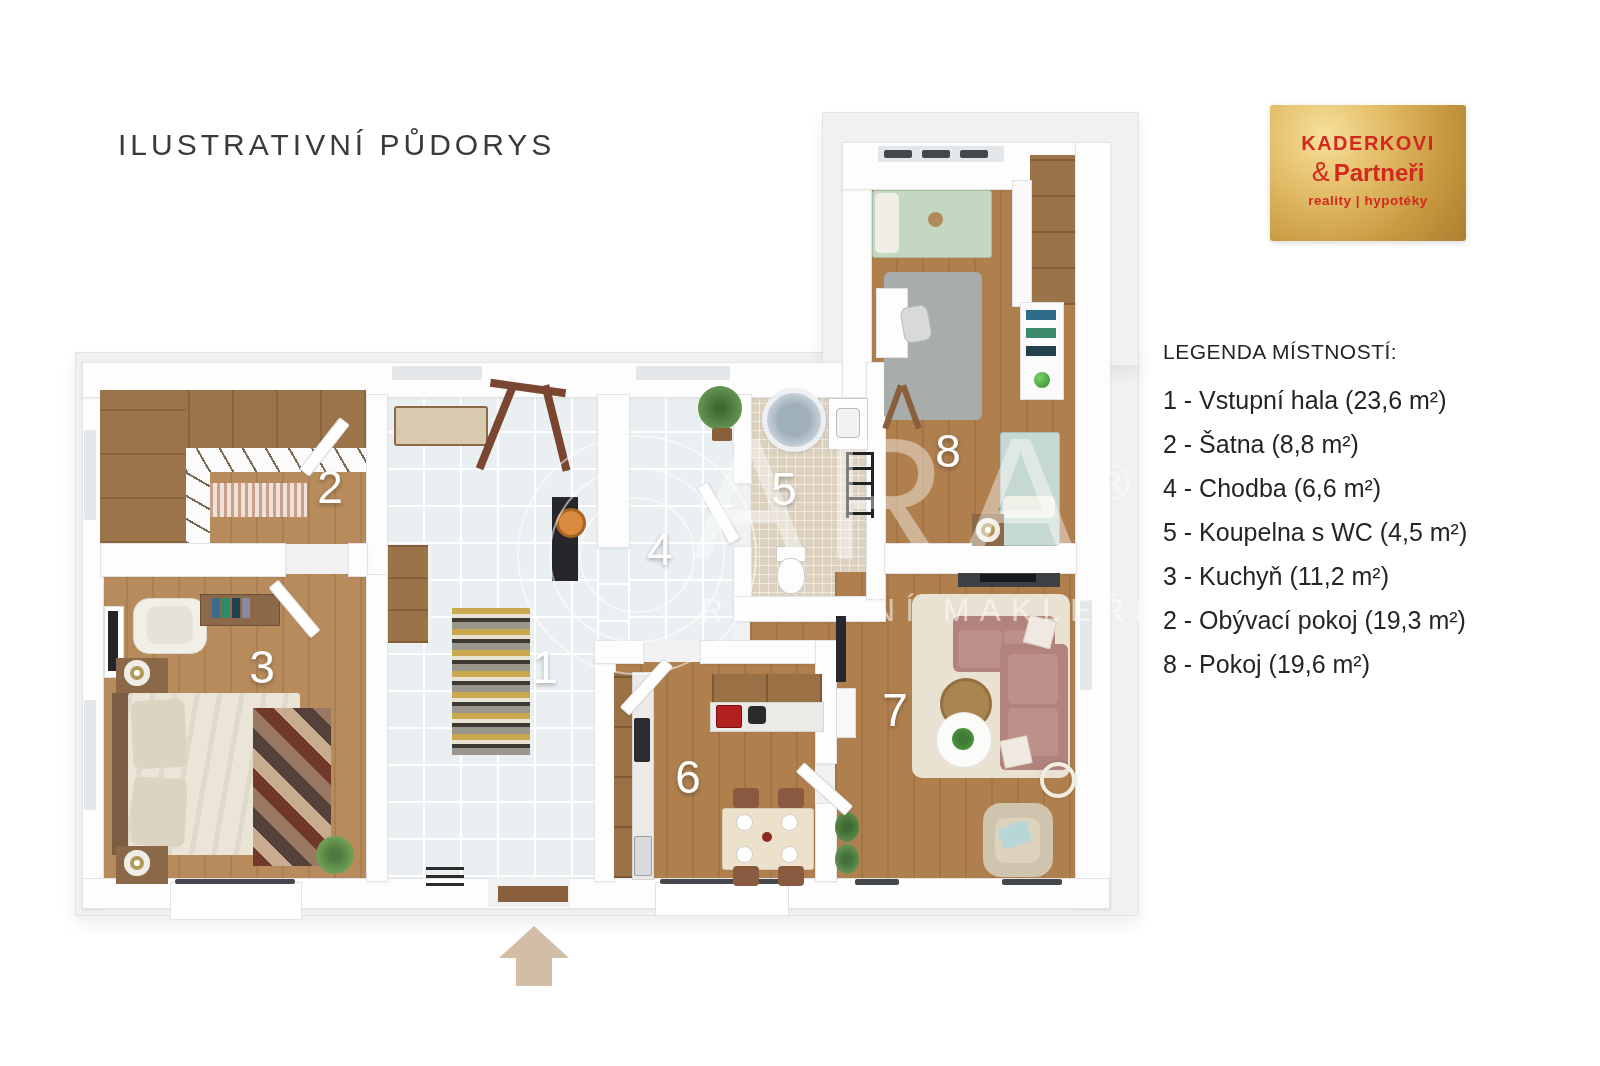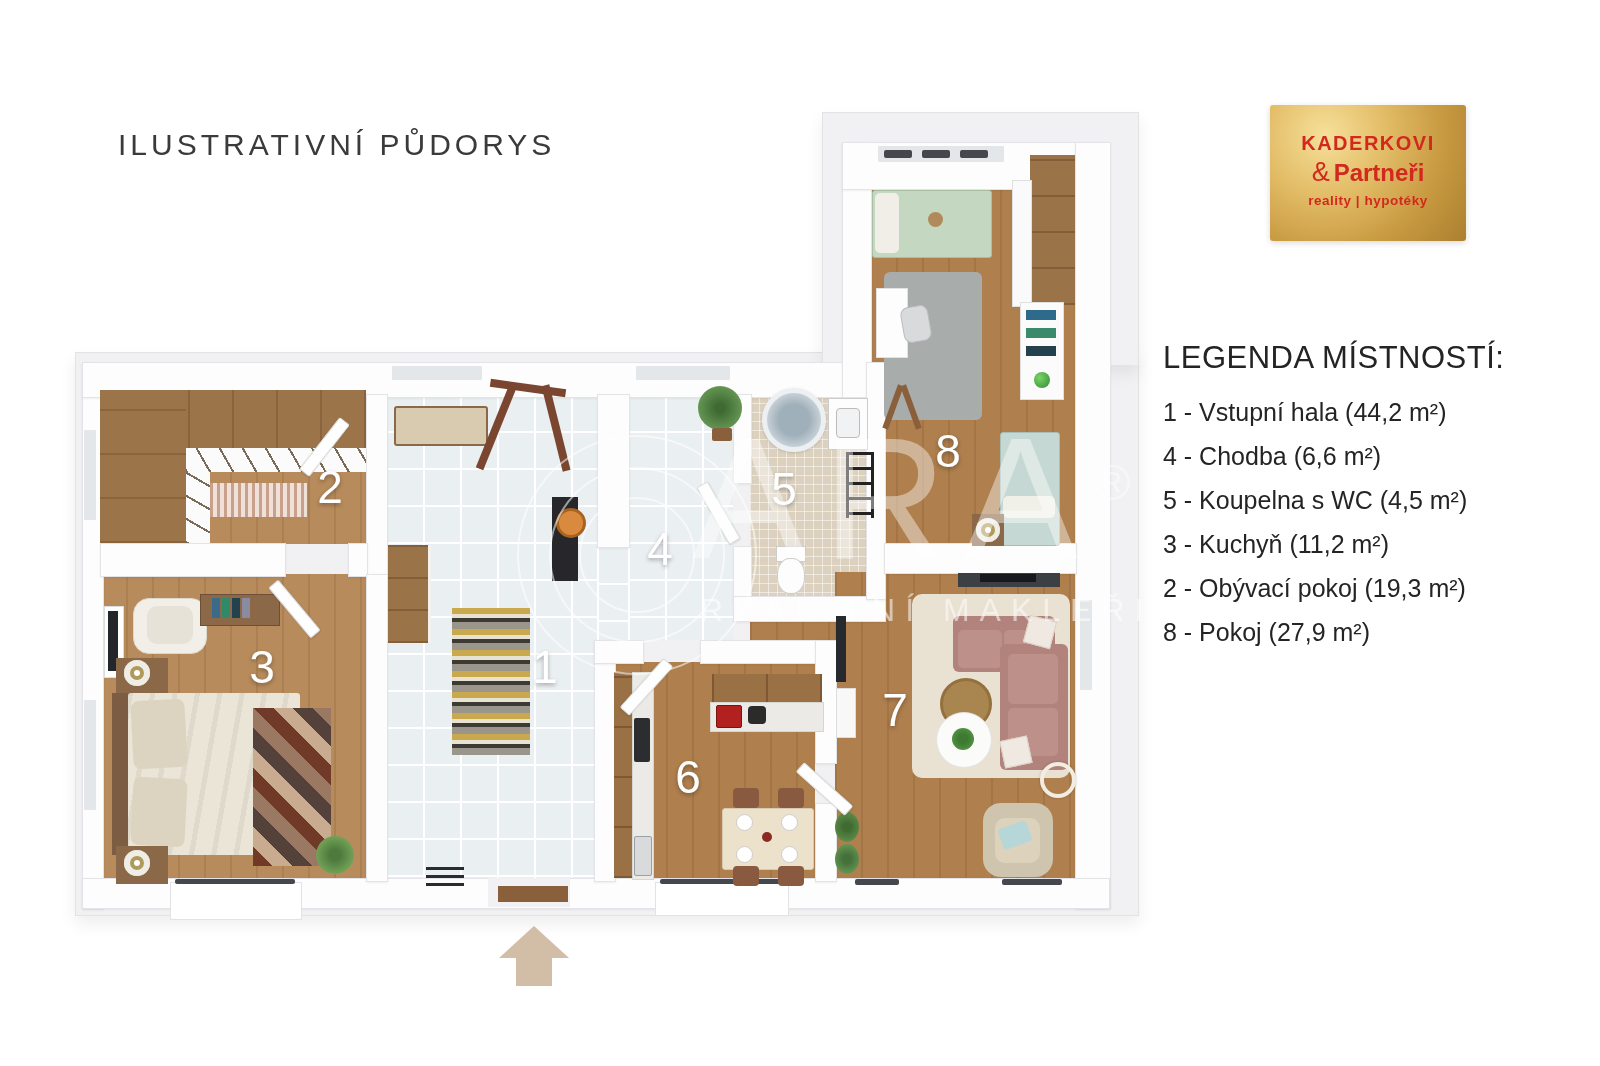--- a/index.html
+++ b/index.html
@@ -2,21 +2,21 @@
 <html><head>
 <meta charset="utf-8">
 <style>
   html,body{margin:0;padding:0;background:#fff;}
   #screen{position:relative;width:1600px;height:1066px;background:#ffffff;overflow:hidden;
           font-family:"Liberation Sans",sans-serif;}
   .abs{position:absolute;}
   
   .page-title{left:118px;top:128px;font-size:30px;font-weight:300;letter-spacing:4px;color:#3a3a3a;}
   .legend{left:1163px;top:340px;color:#242424;}
-  .legend-heading{font-size:31px;font-weight:400;letter-spacing:.5px;}
+  .legend-heading{font-size:21px;font-weight:400;letter-spacing:.5px;}
   .legend-item{font-size:25px;font-weight:400;line-height:44px;white-space:nowrap;}
   .legend-items{margin-top:14px;}
   .legend-footnote{font-size:17px;font-weight:700;margin-top:10px;}
   
   .logo{left:1270px;top:105px;width:196px;height:136px;border-radius:3px;text-align:center;
         background:radial-gradient(circle at 28% 22%,#f6e09a 0%,#e3bd68 34%,#c79940 68%,#aa7f2f 100%);
         box-shadow:0 2px 6px rgba(0,0,0,.15);} 
   .logo-name{margin-top:27px;font-size:20px;font-weight:700;letter-spacing:1.5px;color:#d2291f;}
   .logo-line2{margin-top:2px;font-size:24px;font-weight:700;color:#d2291f;}
   .logo-amp{font-size:27px;font-weight:400;margin-right:4px;}
@@ -60,26 +60,27 @@
       <span class="logo-amp">&amp;</span><span>Partneři</span>
     </div>
     <div class="logo-tagline">reality | hypotéky</div>
   </div>
 
   <div class="abs page-title">ILUSTRATIVNÍ PŮDORYS</div>
 
   <div class="abs legend">
     <div class="legend-heading">LEGENDA MÍSTNOSTÍ:</div>
     <div class="legend-items">
-      <div class="legend-item">1 - Vstupní hala (44,2 m²)</div>
+      <div class="legend-item">1 - Vstupní hala (23,6 m²)</div>
+      <div class="legend-item">2 - Šatna (8,8 m²)</div>
       <div class="legend-item">4 - Chodba (6,6 m²)</div>
       <div class="legend-item">5 - Koupelna s WC (4,5 m²)</div>
       <div class="legend-item">3 - Kuchyň (11,2 m²)</div>
       <div class="legend-item">2 - Obývací pokoj (19,3 m²)</div>
-      <div class="legend-item">8 - Pokoj (27,9 m²)</div>
+      <div class="legend-item">8 - Pokoj (19,6 m²)</div>
     </div>
   </div>
 
   <div class="abs platform" style="left:75px;top:352px;width:1062px;height:562px;"></div>
   <div class="abs platform" style="left:822px;top:112px;width:315px;height:252px;border-bottom:none;"></div>
 
   <div class="abs woodA" style="left:100px;top:394px;width:266px;height:150px;z-index:1;"></div>
   <div class="abs woodA" style="left:100px;top:574px;width:266px;height:306px;z-index:1;"></div>
   <div class="abs tile" style="left:386px;top:394px;width:211px;height:486px;z-index:1;"></div>
   <div class="abs tile" style="left:597px;top:546px;width:31px;height:94px;z-index:1;"></div>

